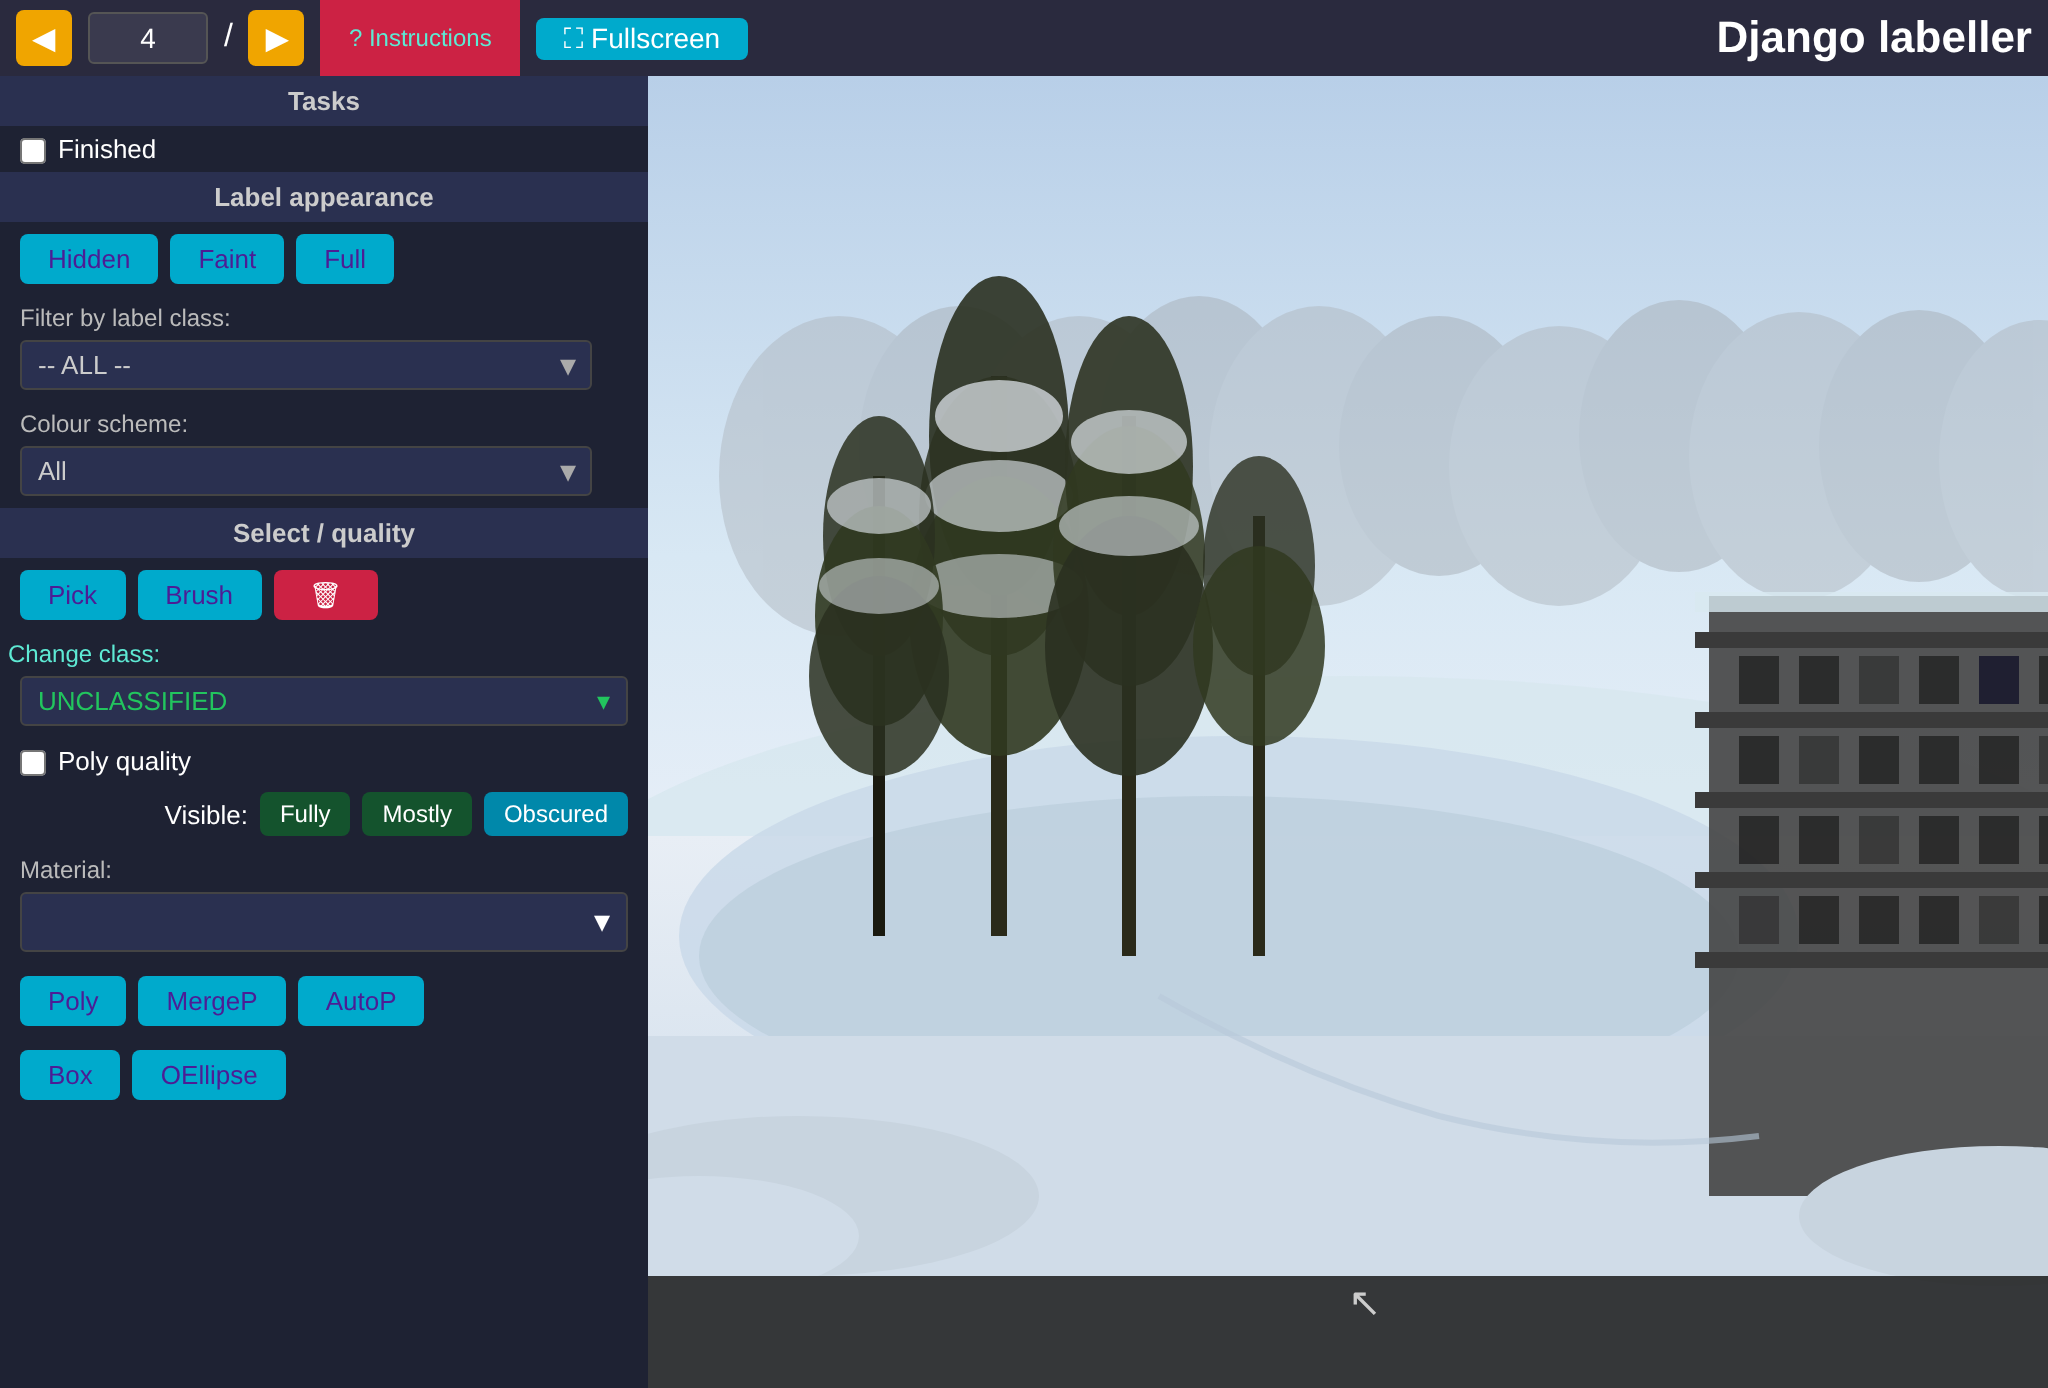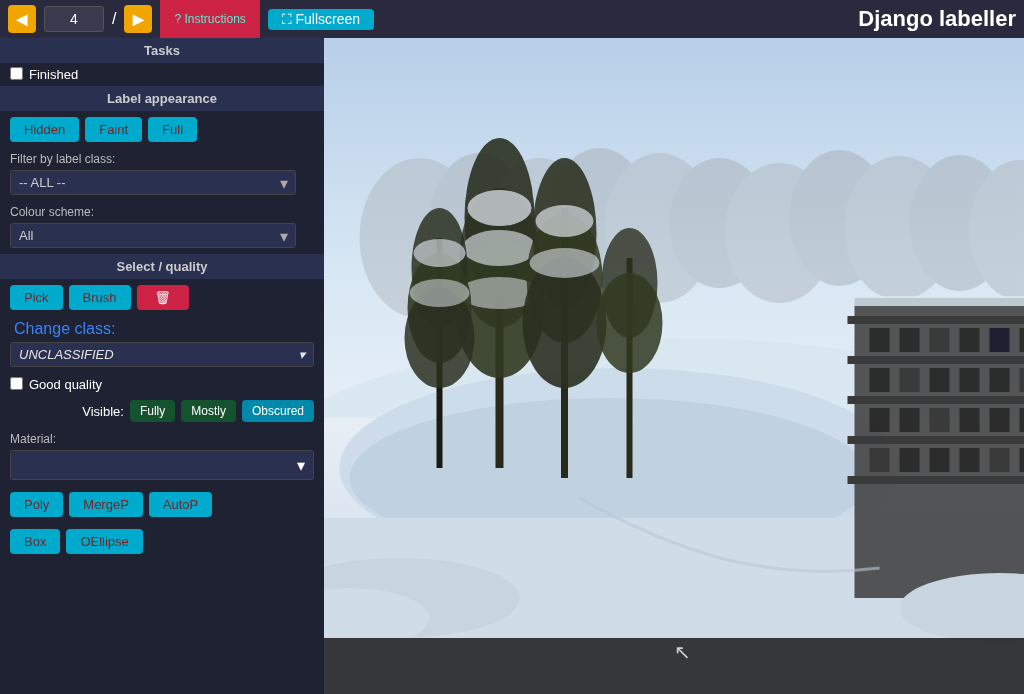--- a/index.html
+++ b/index.html
@@ -101,21 +101,21 @@
       background: #2a3050;
       text-align: center;
       padding: 5px 0;
       font-size: 13px;
       font-weight: bold;
       color: #ccc;
     }
 
     .checkbox-row {
       display: flex;
-      align-items: flex-start;
+      align-items: flex-end;
       gap: 6px;
       font-size: 13px;
       padding: 4px 10px;
     }
     .checkbox-row input[type="checkbox"] {
       cursor: pointer;
     }
 
     .label-row {
       font-size: 12px;
@@ -152,21 +152,21 @@
     
     .btn-group {
       display: flex;
       gap: 6px;
       padding: 6px 10px;
       flex-wrap: wrap;
     }
 
     .btn-cyan {
       background: #00aacc;
-      color: #7f1d1d;
+      color: #4c1d95;
       border: none;
       padding: 5px 14px;
       border-radius: 4px;
       cursor: pointer;
       font-size: 13px;
     }
 
     .btn-red {
       background: #cc2244;
       color: #fff;
@@ -193,40 +193,39 @@
     .visible-row {
       display: flex;
       align-items: center;
       gap: 6px;
       padding: 4px 10px 6px 10px;
       font-size: 13px;
       justify-content: flex-end;
     }
 
     .change-class-label {
-      font-size: 16px;
-      color: #3b82f6;
-      padding: 4px 10px 2px 14px;
+      font-size: 12px;
+      color: #5eead4;
+      padding: 4px 10px 2px 4px;
     }
 
     .class-dropdown-wrapper {
       margin: 2px 10px 6px 10px;
       background: #2a3050;
       border: 1px solid #444;
       border-radius: 3px;
       padding: 4px 8px;
       display: flex;
       align-items: center;
       justify-content: space-between;
       cursor: pointer;
     }
     .class-dropdown-wrapper span {
       font-size: 13px;
-      color: #e5e5e5;
-      font-style: italic;
+      color: #22c55e;
     }
 
     .material-dropdown-wrapper {
       margin: 2px 10px 6px 10px;
       background: #2a3050;
       border: 1px solid #444;
       border-radius: 3px;
       padding: 4px 8px;
       display: flex;
       align-items: center;
@@ -312,21 +311,21 @@
     </div>
 
     <div class="change-class-label">Change class:</div>
     <div class="class-dropdown-wrapper">
       <span>UNCLASSIFIED</span>
       <span>▾</span>
     </div>
 
     <div class="checkbox-row">
       <input type="checkbox" style="">
-      <span>Good quality</span>
+      <span>Poly quality</span>
     </div>
 
     <div class="visible-row">
       <span>Visible:</span>
       <button class="btn-visible">Fully</button>
       <button class="btn-visible">Mostly</button>
       <button class="btn-visible obscured">Obscured</button>
     </div>
 
     <div class="label-row">Material:</div>

